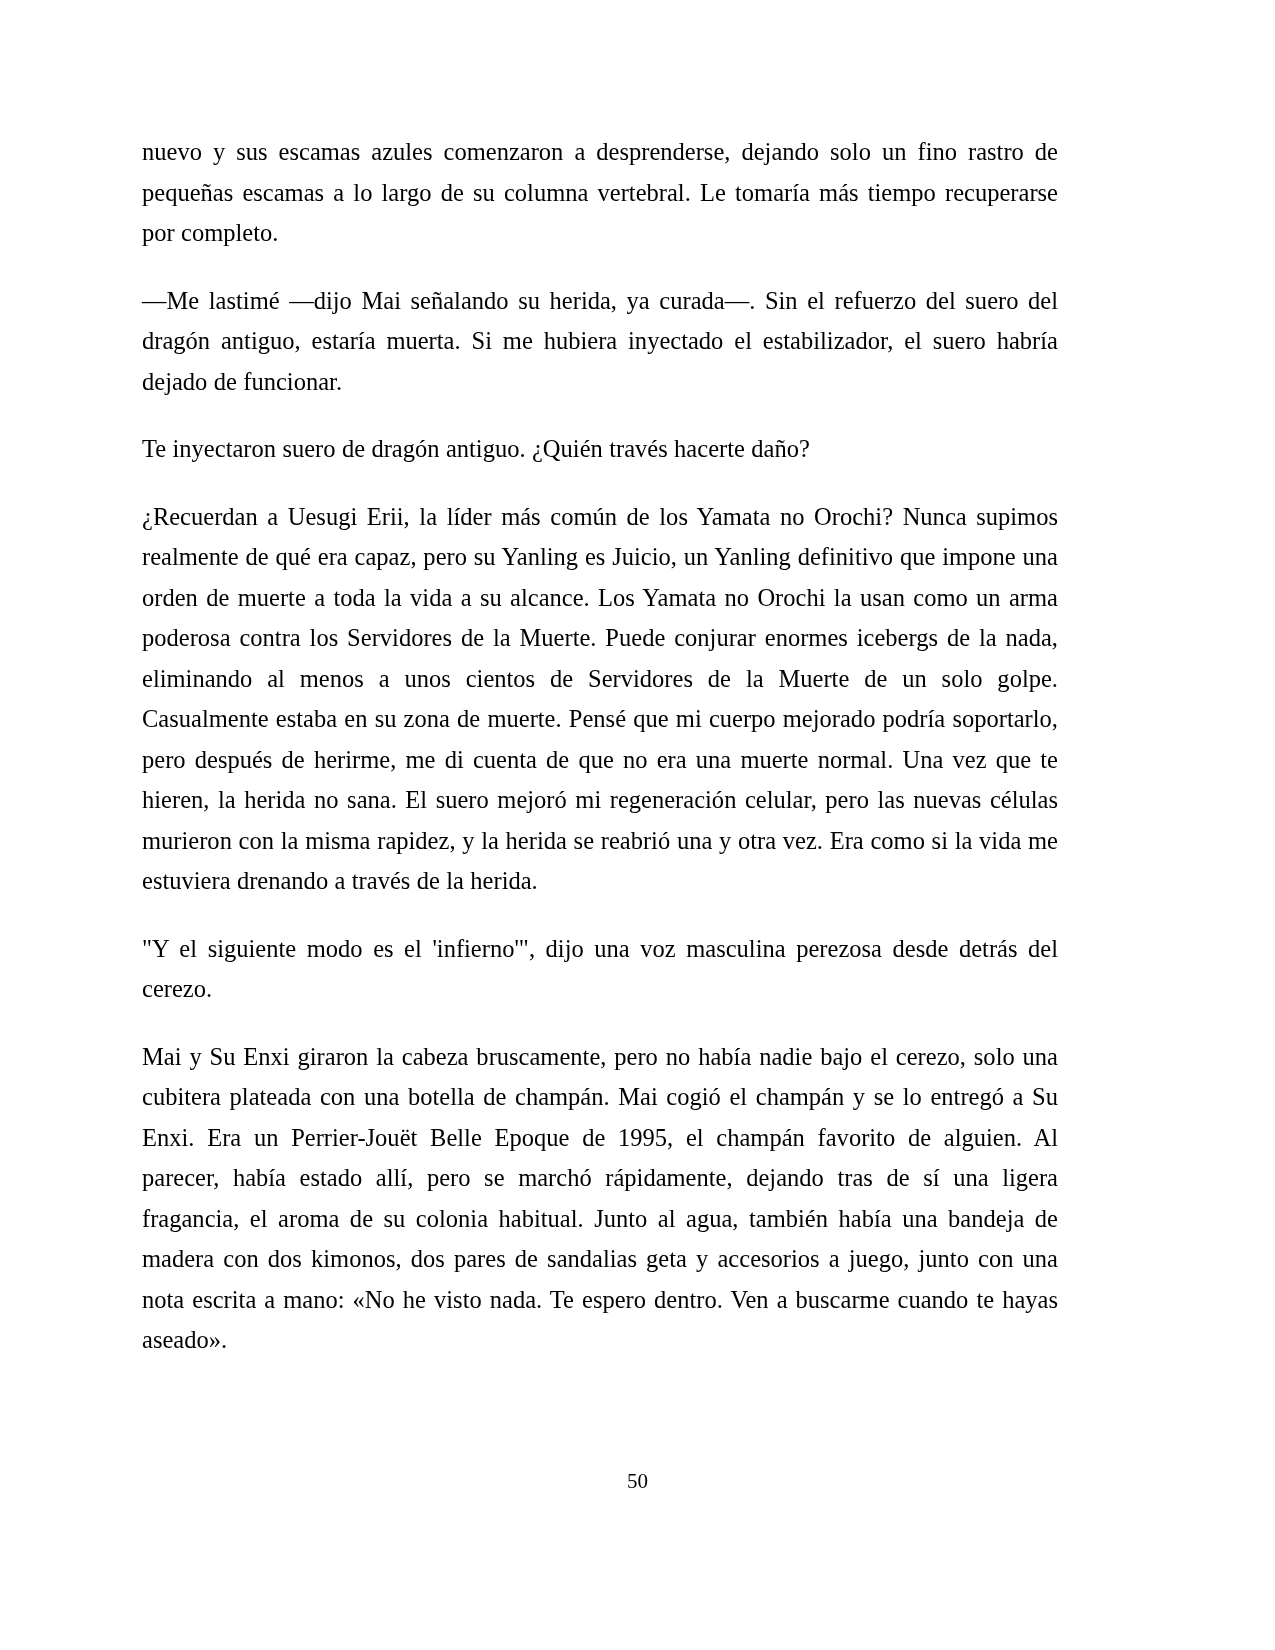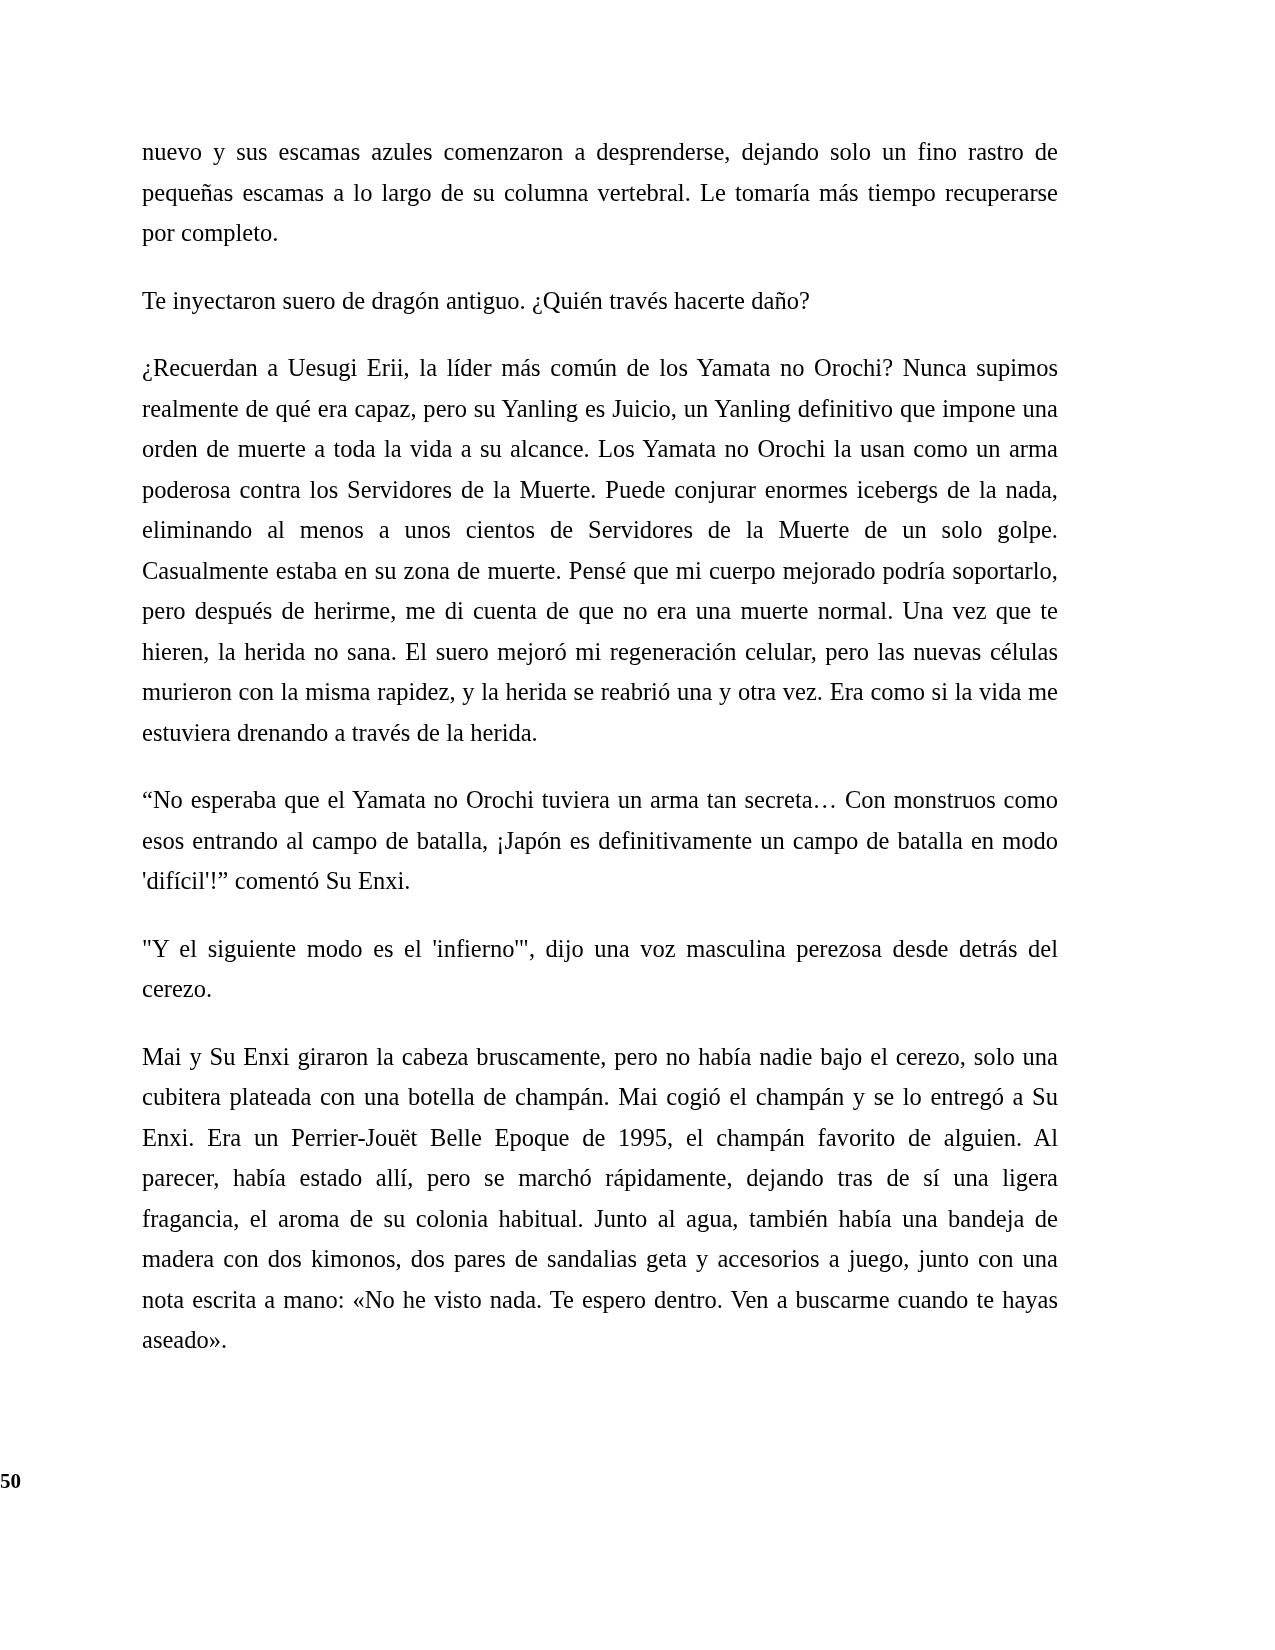--- a/index.html
+++ b/index.html
@@ -36,32 +36,32 @@
     letter-spacing: 0.01px;
   }
   .para:last-child {
     margin-bottom: 0;
   }
   .page-number {
     position: absolute;
     left: 0;
     right: 0;
     top: 1468px;
+    text-align: center;
     font-size: 21px;
     line-height: 26px;
     color: #000000;
-    font-weight: bold;
   }
 </style>
 </head>
 <body>
 
 <div class="page">
   <div class="content">
     <p class="para">nuevo y sus escamas azules comenzaron a desprenderse, dejando solo un fino rastro de pequeñas escamas a lo largo de su columna vertebral. Le tomaría más tiempo recuperarse por completo.</p>
+    <p class="para">—Me lastimé —dijo Mai señalando su herida, ya curada—. Sin el refuerzo del suero del dragón antiguo, estaría muerta. Si me hubiera inyectado el estabilizador, el suero habría dejado de funcionar.</p>
     <p class="para">Te inyectaron suero de dragón antiguo. ¿Quién través hacerte daño?</p>
     <p class="para">¿Recuerdan a Uesugi Erii, la líder más común de los Yamata no Orochi? Nunca supimos realmente de qué era capaz, pero su Yanling es Juicio, un Yanling definitivo que impone una orden de muerte a toda la vida a su alcance. Los Yamata no Orochi la usan como un arma poderosa contra los Servidores de la Muerte. Puede conjurar enormes icebergs de la nada, eliminando al menos a unos cientos de Servidores de la Muerte de un solo golpe. Casualmente estaba en su zona de muerte. Pensé que mi cuerpo mejorado podría soportarlo, pero después de herirme, me di cuenta de que no era una muerte normal. Una vez que te hieren, la herida no sana. El suero mejoró mi regeneración celular, pero las nuevas células murieron con la misma rapidez, y la herida se reabrió una y otra vez. Era como si la vida me estuviera drenando a través de la herida.</p>
-    <p class="para">“No esperaba que el Yamata no Orochi tuviera un arma tan secreta… Con monstruos como esos entrando al campo de batalla, ¡Japón es definitivamente un campo de batalla en modo 'difícil'!” comentó Su Enxi.</p>
     <p class="para">"Y el siguiente modo es el 'infierno'", dijo una voz masculina perezosa desde detrás del cerezo.</p>
     <p class="para">Mai y Su Enxi giraron la cabeza bruscamente, pero no había nadie bajo el cerezo, solo una cubitera plateada con una botella de champán. Mai cogió el champán y se lo entregó a Su Enxi. Era un Perrier-Jouët Belle Epoque de 1995, el champán favorito de alguien. Al parecer, había estado allí, pero se marchó rápidamente, dejando tras de sí una ligera fragancia, el aroma de su colonia habitual. Junto al agua, también había una bandeja de madera con dos kimonos, dos pares de sandalias geta y accesorios a juego, junto con una nota escrita a mano: «No he visto nada. Te espero dentro. Ven a buscarme cuando te hayas aseado».</p>
   </div>
   <div class="page-number">50</div>
 </div>
 
 </body></html>

